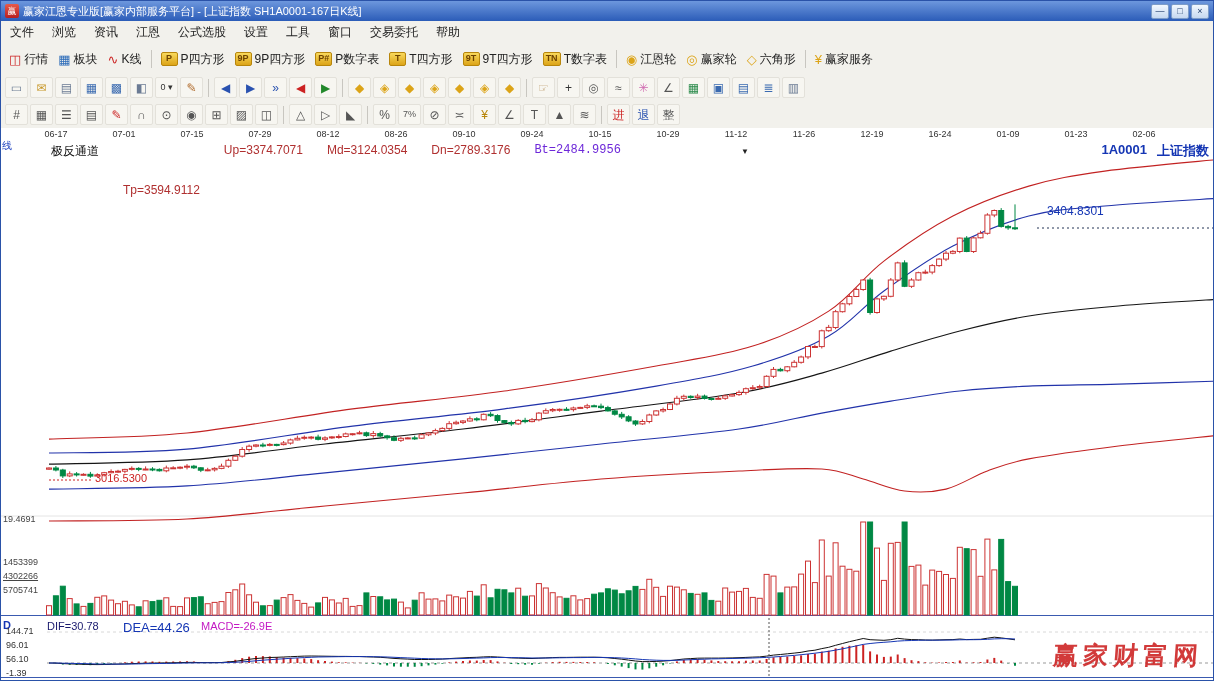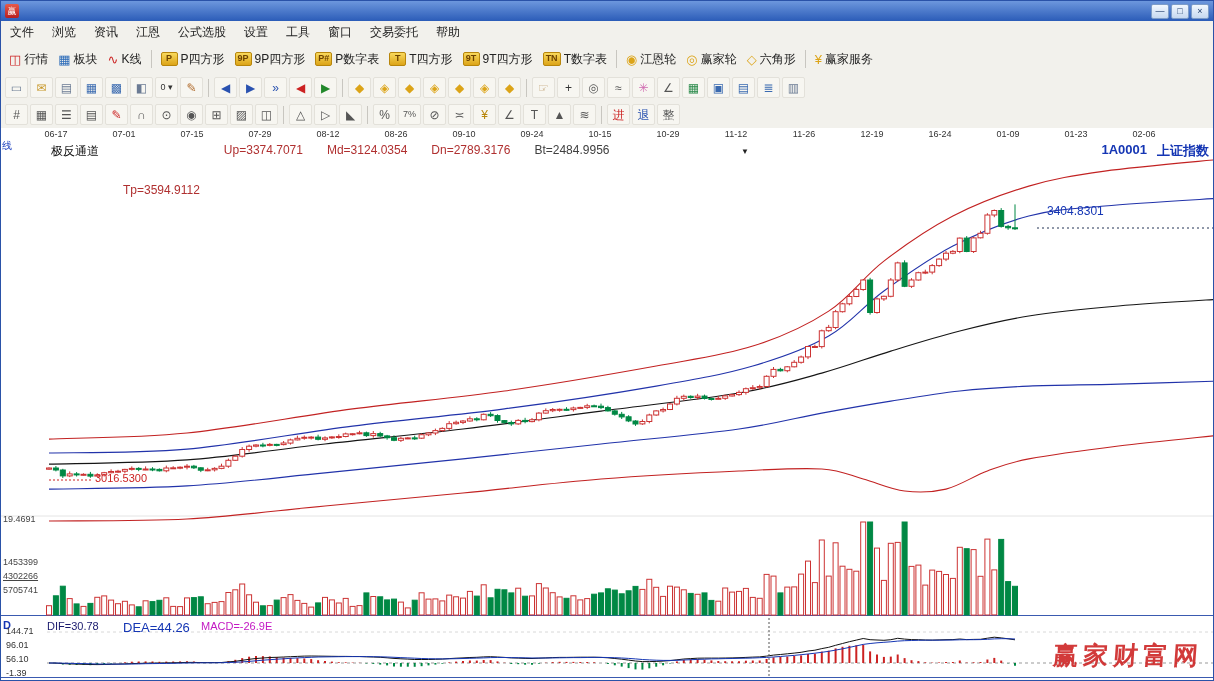--- a/index.html
+++ b/index.html
@@ -49,20 +49,21 @@
   .watermark{right:12px;bottom:6px;font-family:"Liberation Serif",serif;font-weight:bold;
     font-size:25px;color:#cc1f1f;letter-spacing:5px;opacity:.88;transform:skewX(-4deg);}
 </style>
 </head>
 <body>
 
 <div id="win">
 
   <div class="titlebar">
     <span class="appicon">赢</span>
+    <span class="title">赢家江恩专业版[赢家内部服务平台] - [上证指数  SH1A0001-167日K线]</span>
     <span class="tspacer"></span>
     <button class="wbtn">—</button>
     <button class="wbtn">□</button>
     <button class="wbtn">×</button>
   </div>
 
   <div class="menubar" id="menubar">
       <button class="menu-item">文件</button>
       <button class="menu-item">浏览</button>
       <button class="menu-item">资讯</button>
@@ -916,21 +917,21 @@
         </svg></div>
 
     <span class="ov" style="left:1px;top:-2px;font-size:10px;color:#1a3fbf;">线</span>
 
     <div class="ov indrow">
       <span style="color:#111;">极反通道</span>
       <span style="color:#b03030;margin-top:40px;">Tp=3594.9112</span>
       <span style="color:#b03030;">Up=3374.7071</span>
       <span style="color:#b03030;">Md=3124.0354</span>
       <span style="color:#b03030;">Dn=2789.3176</span>
-      <span style="color:#404040;">Bt=2484.9956</span>
+      <span style="color:#6d28d9;font-family:Liberation Mono, monospace;">Bt=2484.9956</span>
     </div>
 
     <div class="ov symrow">
       <span>1A0001</span>
       <span>上证指数</span>
     </div>
 
     <span class="ov" style="left:740px;top:6px;font-size:8px;color:#222;">▼</span>
 
     <span class="ov" style="left:1046px;top:63px;font-size:12px;color:#1536b4;">3404.8301</span>

